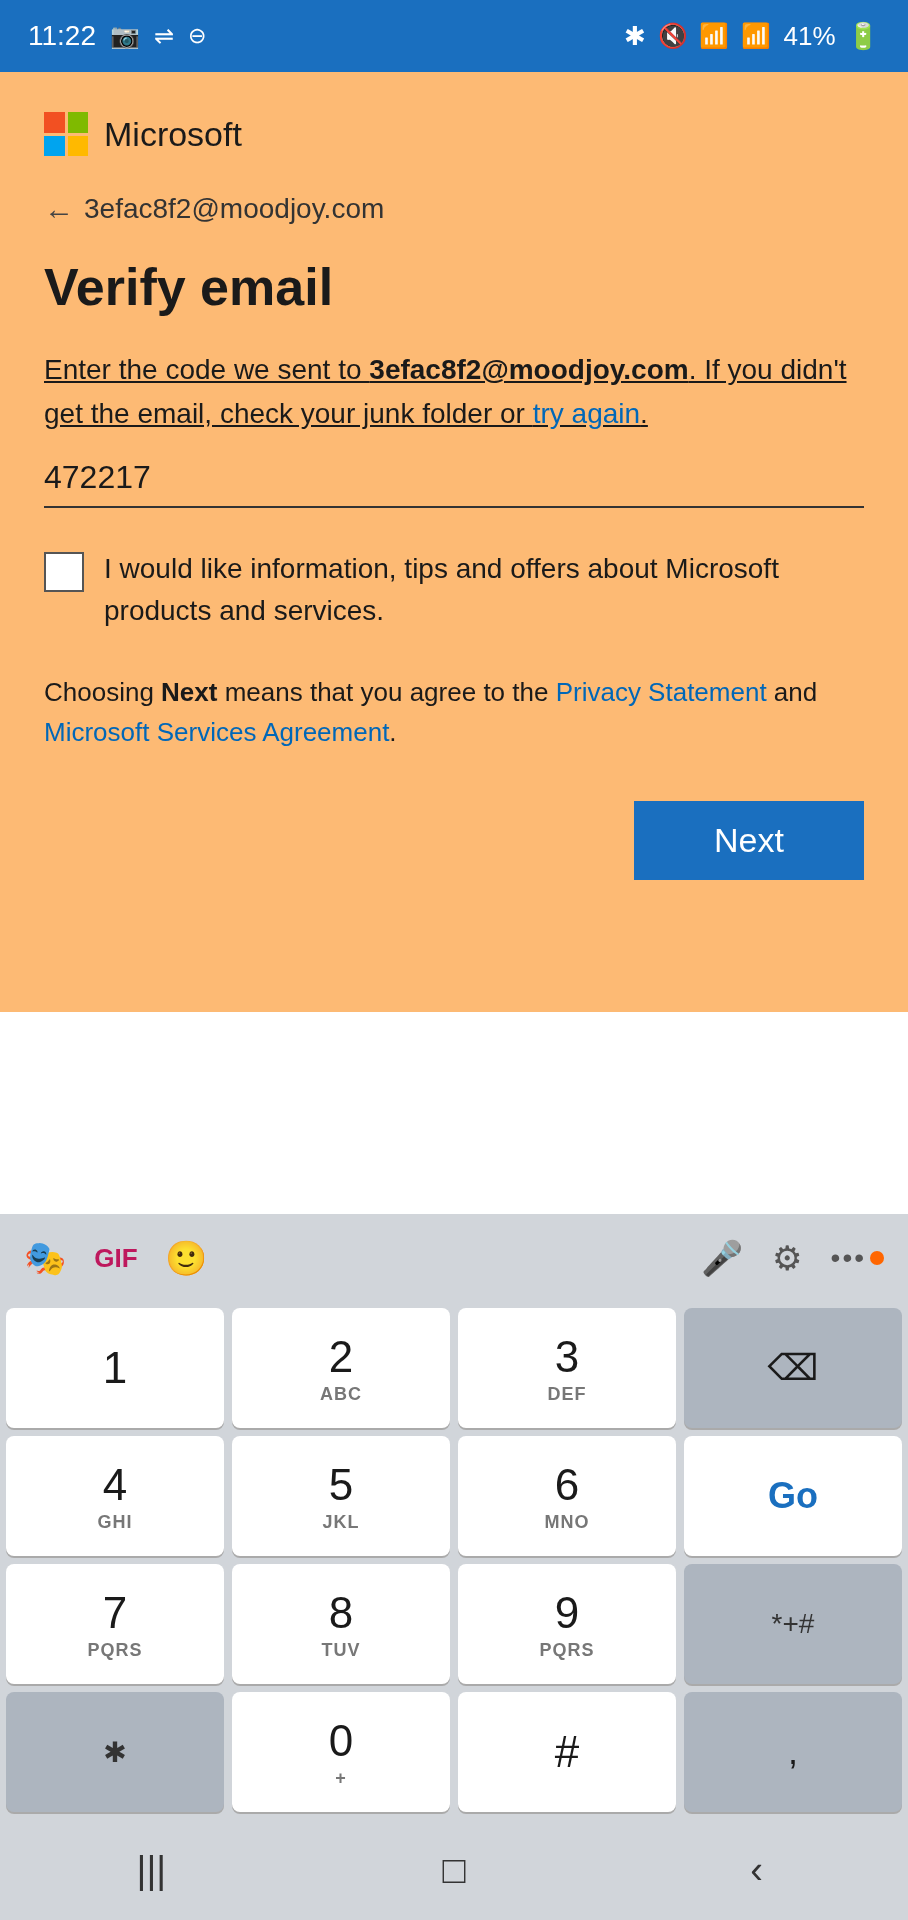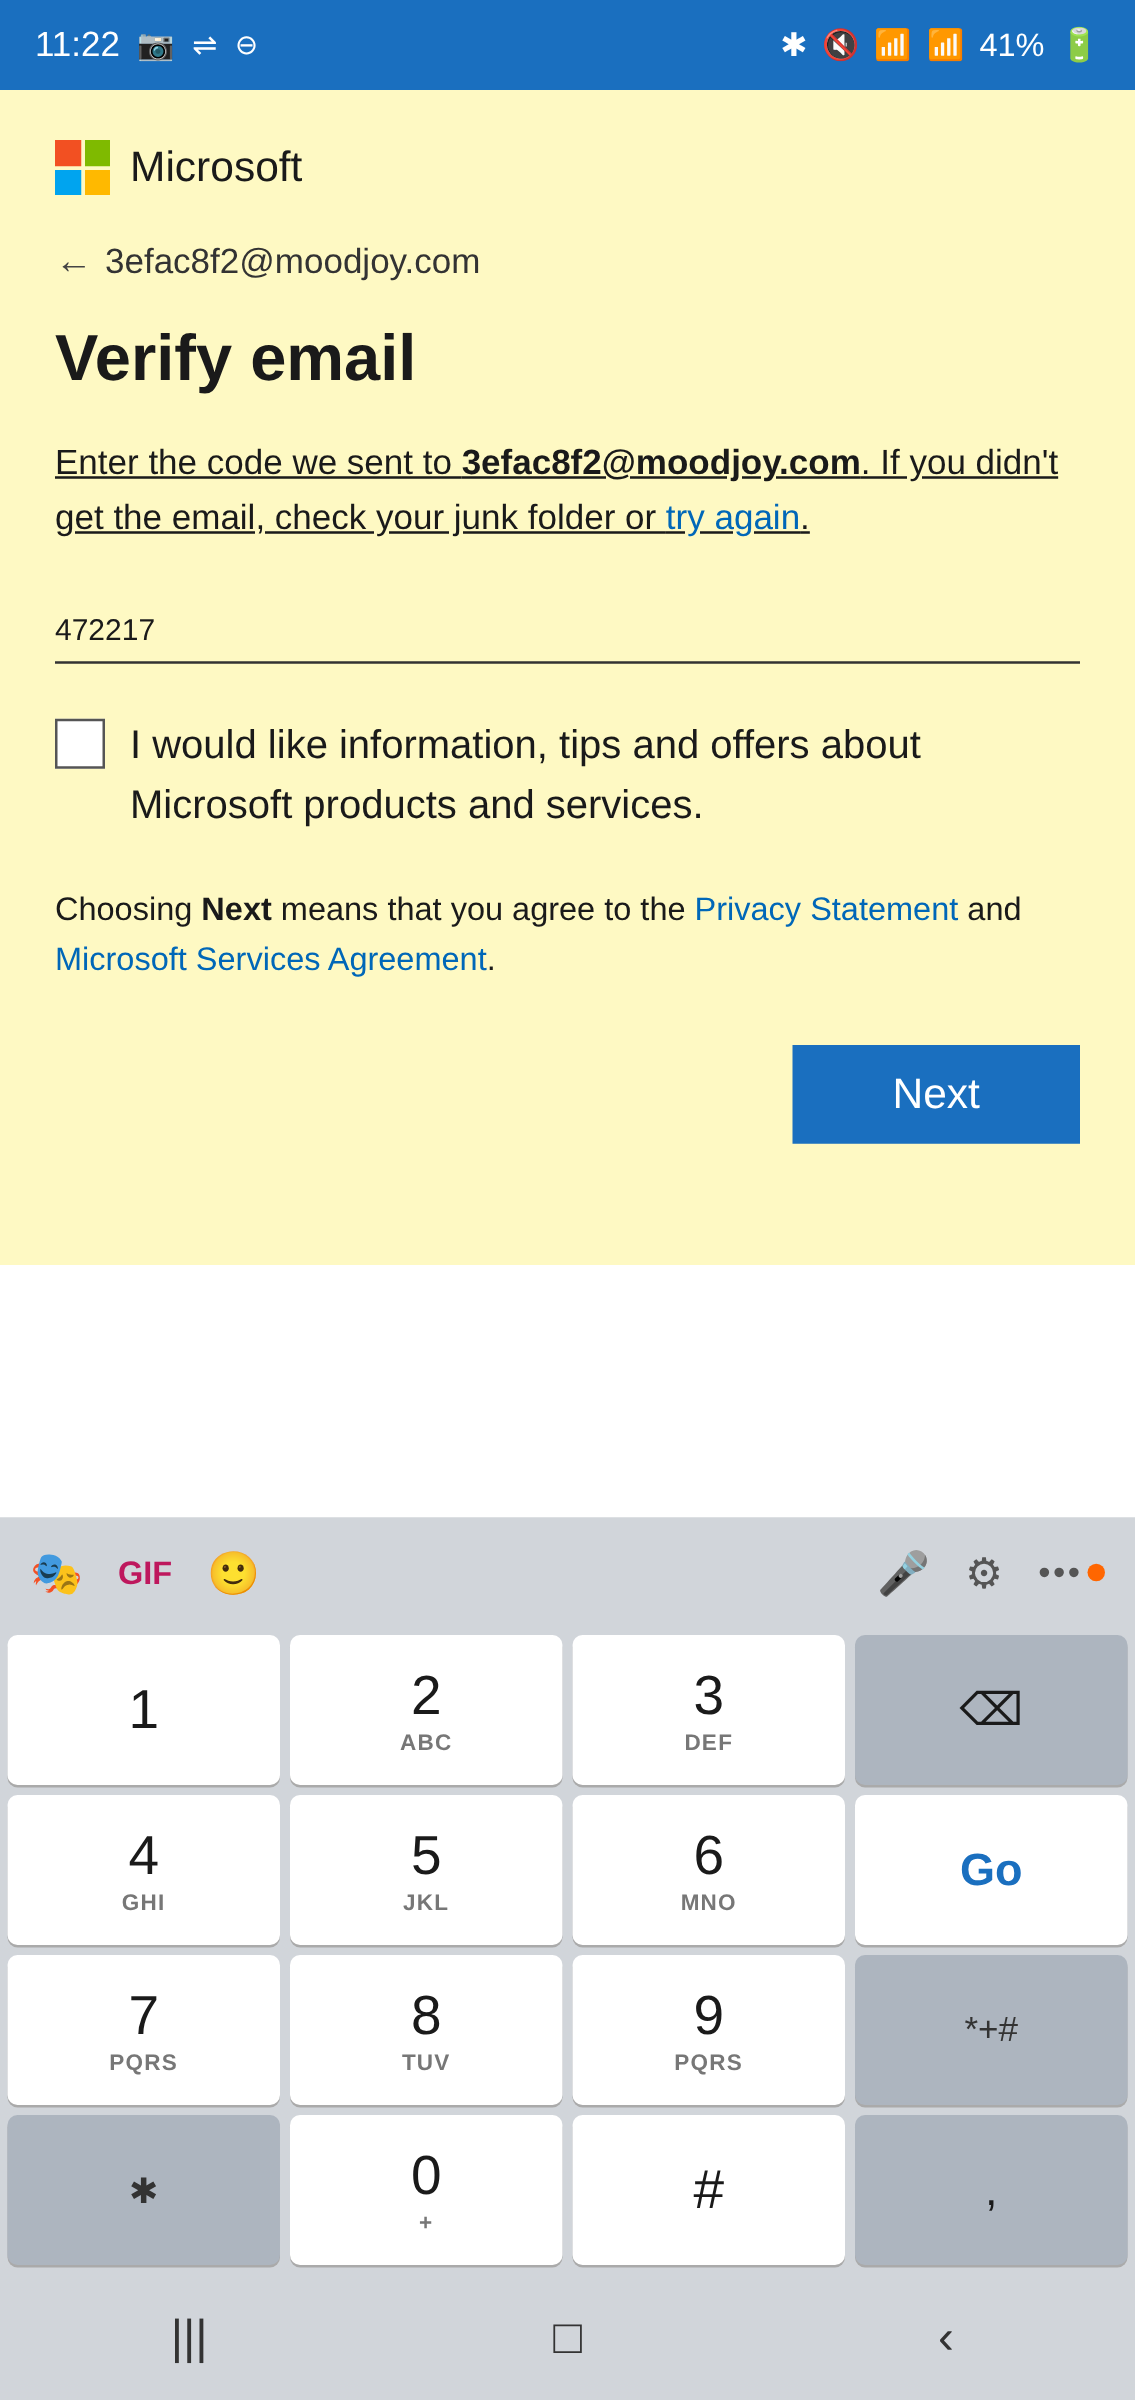--- a/index.html
+++ b/index.html
@@ -22,21 +22,21 @@
       justify-content: space-between;
       padding: 0 28px;
       font-size: 28px;
       font-weight: 500;
     }
     .status-left { display: flex; align-items: center; gap: 14px; }
     .status-right { display: flex; align-items: center; gap: 12px; font-size: 26px; }
 
     
     .main-content {
-      background: #fef9c3;
+      background: #fdba74;
       padding: 40px 44px 30px 44px;
       height: 940px;
       overflow: hidden;
     }
 
     
     .ms-logo {
       display: flex;
       align-items: center;
       gap: 16px;
@@ -94,46 +94,45 @@
     .description .email-bold { font-weight: 700; }
     .description .link { color: #0067b8; text-decoration: none; }
 
     
     .code-input-container {
       margin-bottom: 40px;
       border-bottom: 2px solid #333;
       padding-bottom: 10px;
     }
     .code-input {
-      font-size: 24px;
+      font-size: 32px;
       color: #1a1a1a;
       border: none;
       outline: none;
       width: 100%;
       background: transparent;
-      margin-top: 32px;
     }
 
     
     .checkbox-row {
       display: flex;
       align-items: flex-start;
       gap: 20px;
       margin-bottom: 40px;
     }
     .checkbox-box {
       width: 40px;
       height: 40px;
       border: 2px solid #555;
       flex-shrink: 0;
       margin-top: 4px;
       background: #fff;
     }
     .checkbox-label {
-      font-size: 32px;
+      font-size: 28px;
       color: #1a1a1a;
       line-height: 1.5;
     }
 
     
     .legal-text {
       font-size: 26px;
       color: #1a1a1a;
       line-height: 1.55;
       margin-bottom: 48px;

